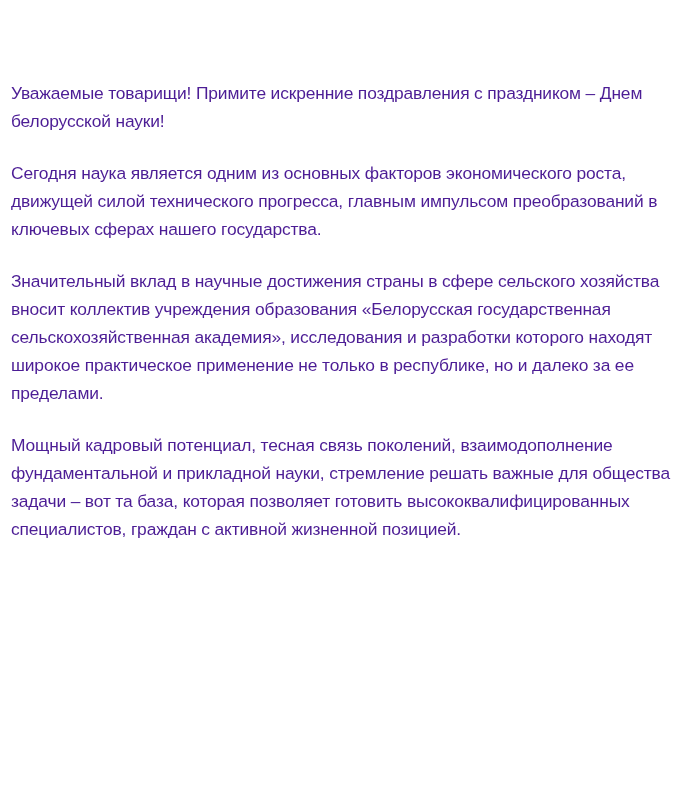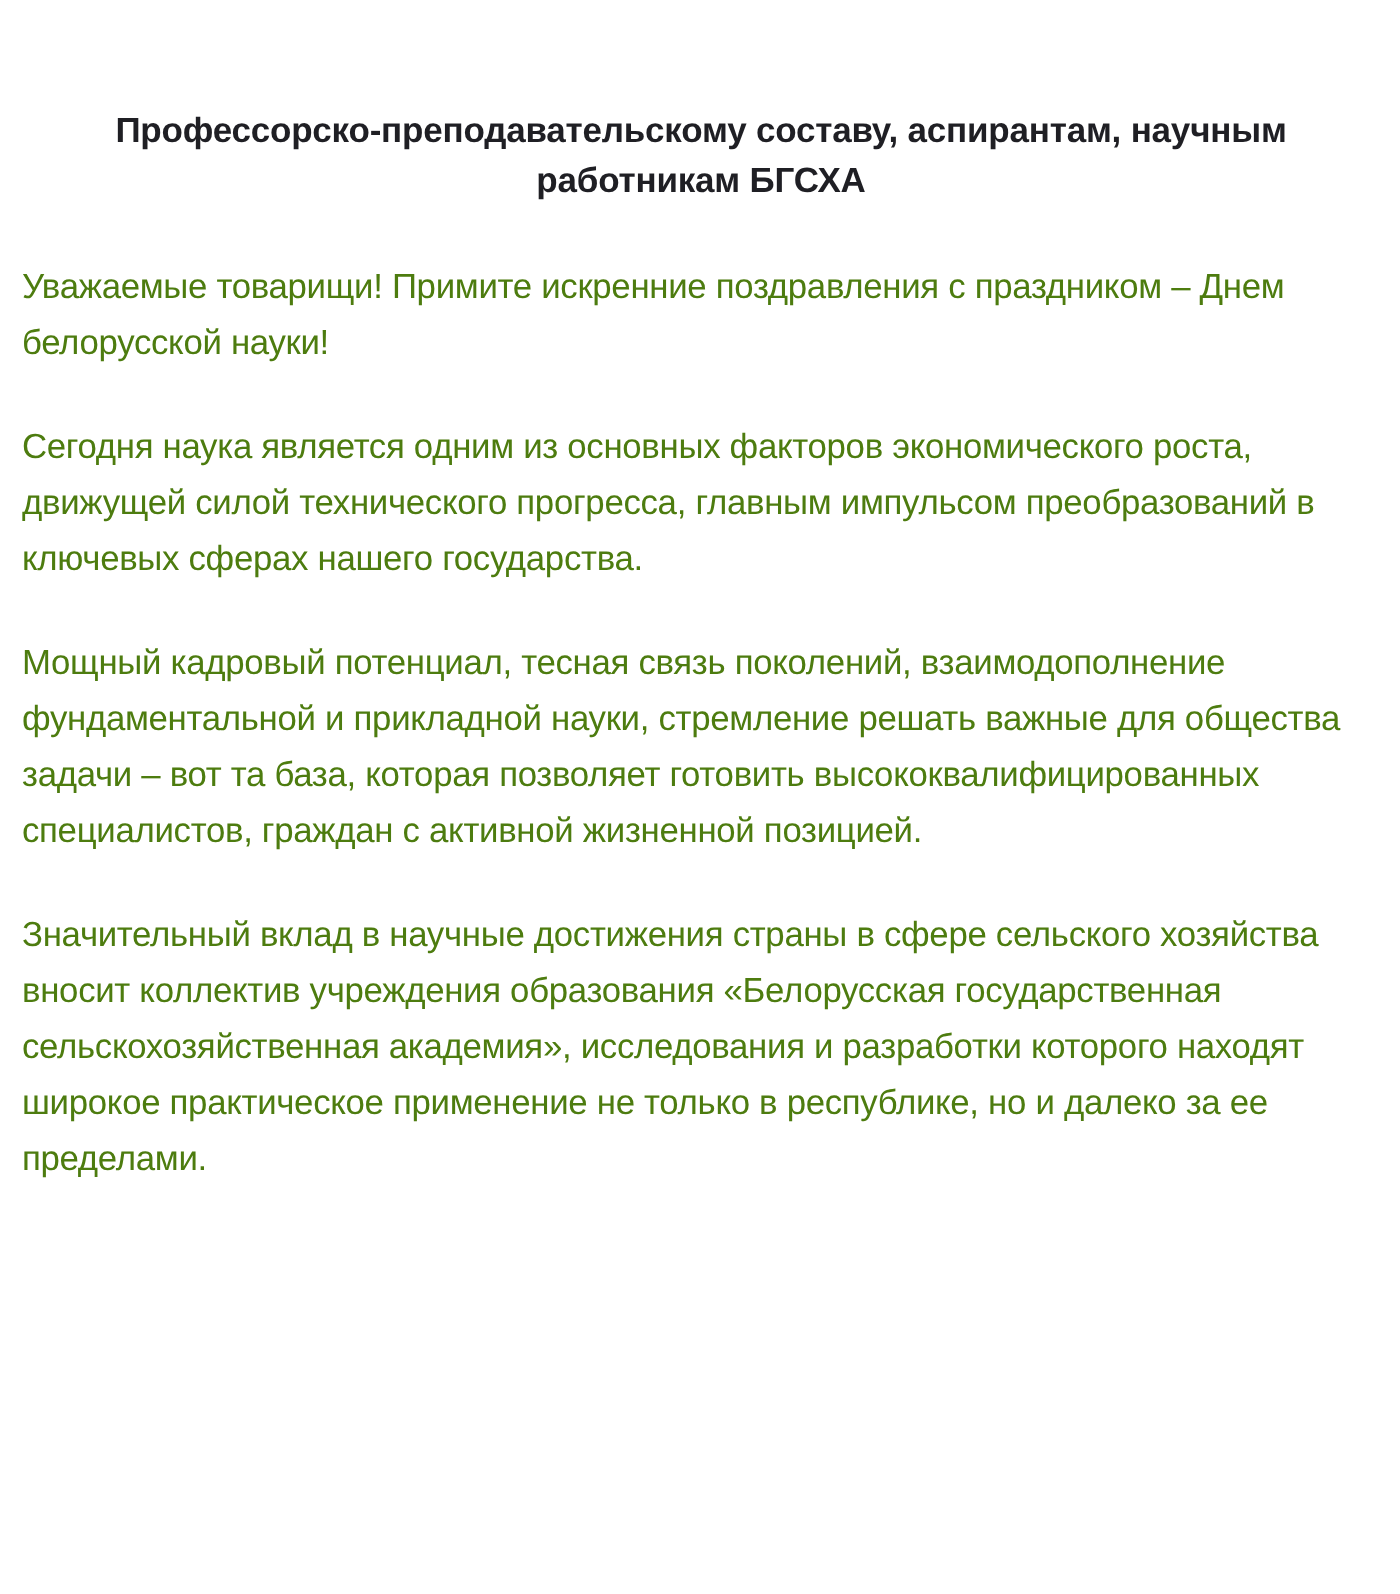--- a/index.html
+++ b/index.html
@@ -38,34 +38,33 @@
   .body-block {
     margin-top: 26px;
   }
 
   .para {
     margin: 0 0 24px 0;
     font-size: 17.4px;
     line-height: 28px;
     letter-spacing: -0.15px;
     text-align: left;
-    color: #4d7c0f;
+    color: #4c1d95;
   }
 
   .para:last-child {
     margin-bottom: 0;
   }
 </style>
 </head>
 <body>
 
 <div class="page">
 
-  <h1 class="doc-title">Профессорско-преподавательскому составу, аспирантам, научным работникам БГСХА</h1>
 
   <div class="body-block">
     <p class="para">Уважаемые товарищи! Примите искренние поздравления с праздником – Днем белорусской науки!</p>
     <p class="para">Сегодня наука является одним из основных факторов экономического роста, движущей силой технического прогресса, главным импульсом преобразований в ключевых сферах нашего государства.</p>
+    <p class="para">Значительный вклад в научные достижения страны в сфере сельского хозяйства вносит коллектив учреждения образования «Белорусская государственная сельскохозяйственная академия», исследования и разработки которого находят широкое практическое применение не только в республике, но и далеко за ее пределами.</p>
     <p class="para">Мощный кадровый потенциал, тесная связь поколений, взаимодополнение фундаментальной и прикладной науки, стремление решать важные для общества задачи – вот та база, которая позволяет готовить высококвалифицированных специалистов, граждан с активной жизненной позицией.</p>
-    <p class="para">Значительный вклад в научные достижения страны в сфере сельского хозяйства вносит коллектив учреждения образования «Белорусская государственная сельскохозяйственная академия», исследования и разработки которого находят широкое практическое применение не только в республике, но и далеко за ее пределами.</p>
   </div>
 
 </div>
 
 </body></html>

